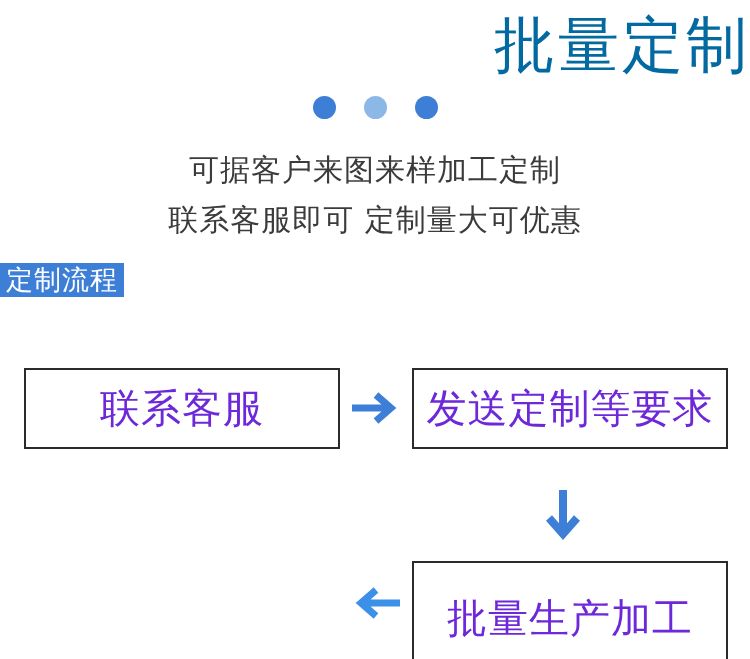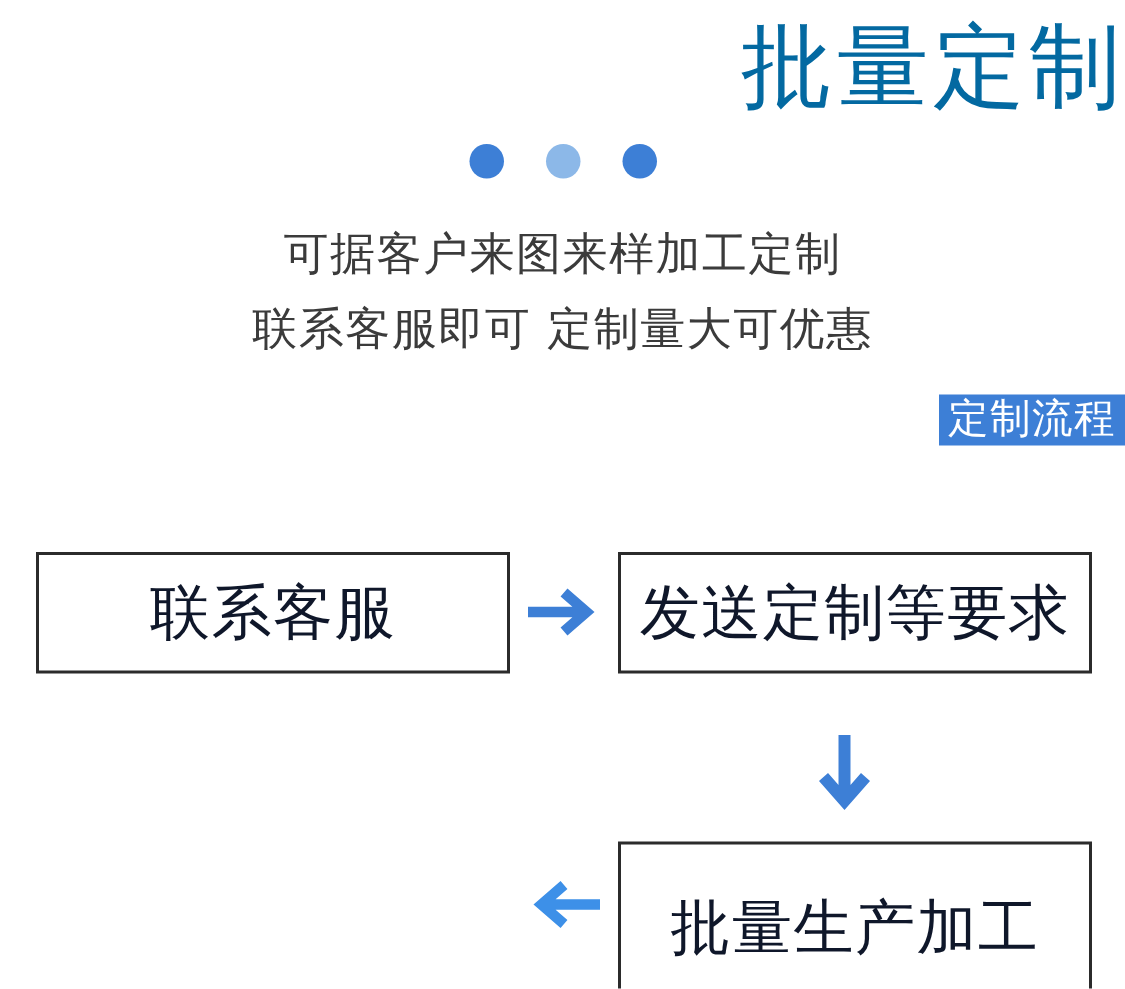--- a/index.html
+++ b/index.html
@@ -69,21 +69,21 @@
   .subtitle.l1 { top: 148px; }
   .subtitle.l2 { top: 198px; }
 
   
   .badge-wrap {
     position: absolute;
     top: 263px;
     left: 0;
     width: 750px;
     display: flex;
-    justify-content: flex-end;
+    justify-content: flex-start;
   }
   .badge {
     background: #3d7fd6;
     color: #ffffff;
     font-size: 27px;
     line-height: 34px;
     padding: 0 6px;
     letter-spacing: 1px;
     white-space: nowrap;
     display: inline-block;
@@ -99,21 +99,21 @@
   }
 
   .box {
     position: absolute;
     box-sizing: border-box;
     border: 2px solid #2b2b2b;
     background: #ffffff;
     display: flex;
     align-items: center;
     justify-content: center;
-    color: #0f172a;
+    color: #6d28d9;
     font-size: 40px;
     letter-spacing: 1px;
     white-space: nowrap;
     font-weight: 400;
   }
 
   .box-1 { left: 24px;  top: 368px; width: 316px; height: 81px; }
   .box-2 { left: 412px; top: 368px; width: 316px; height: 81px; }
   .box-3 { left: 24px;  top: 561px; width: 316px; height: 92px; }
   .box-4 { left: 412px; top: 561px; width: 316px; height: 114px; }

